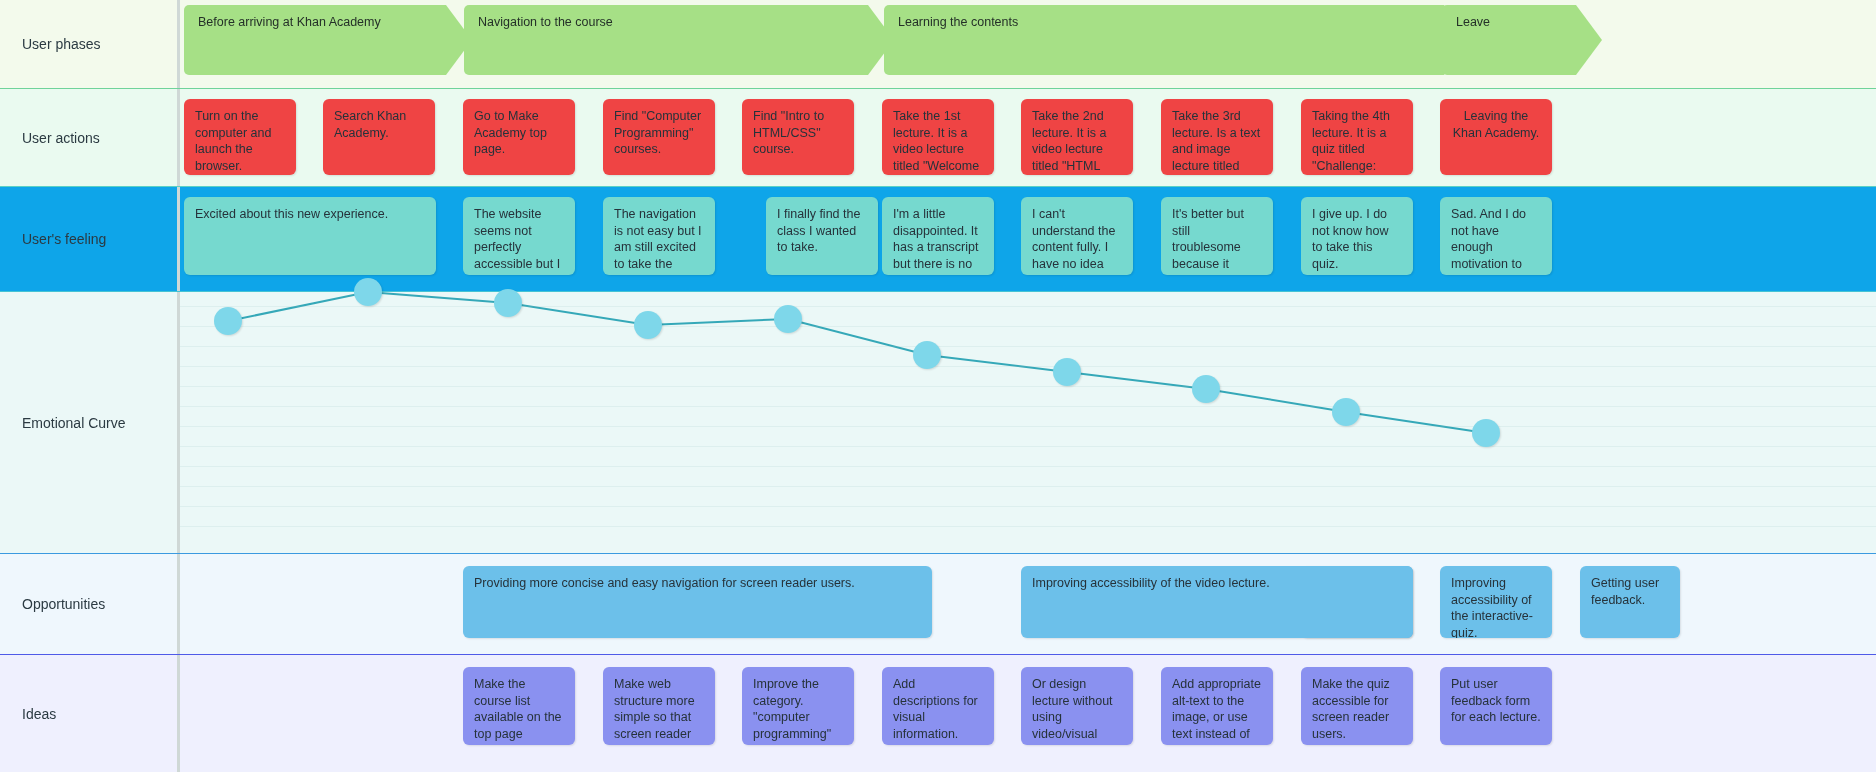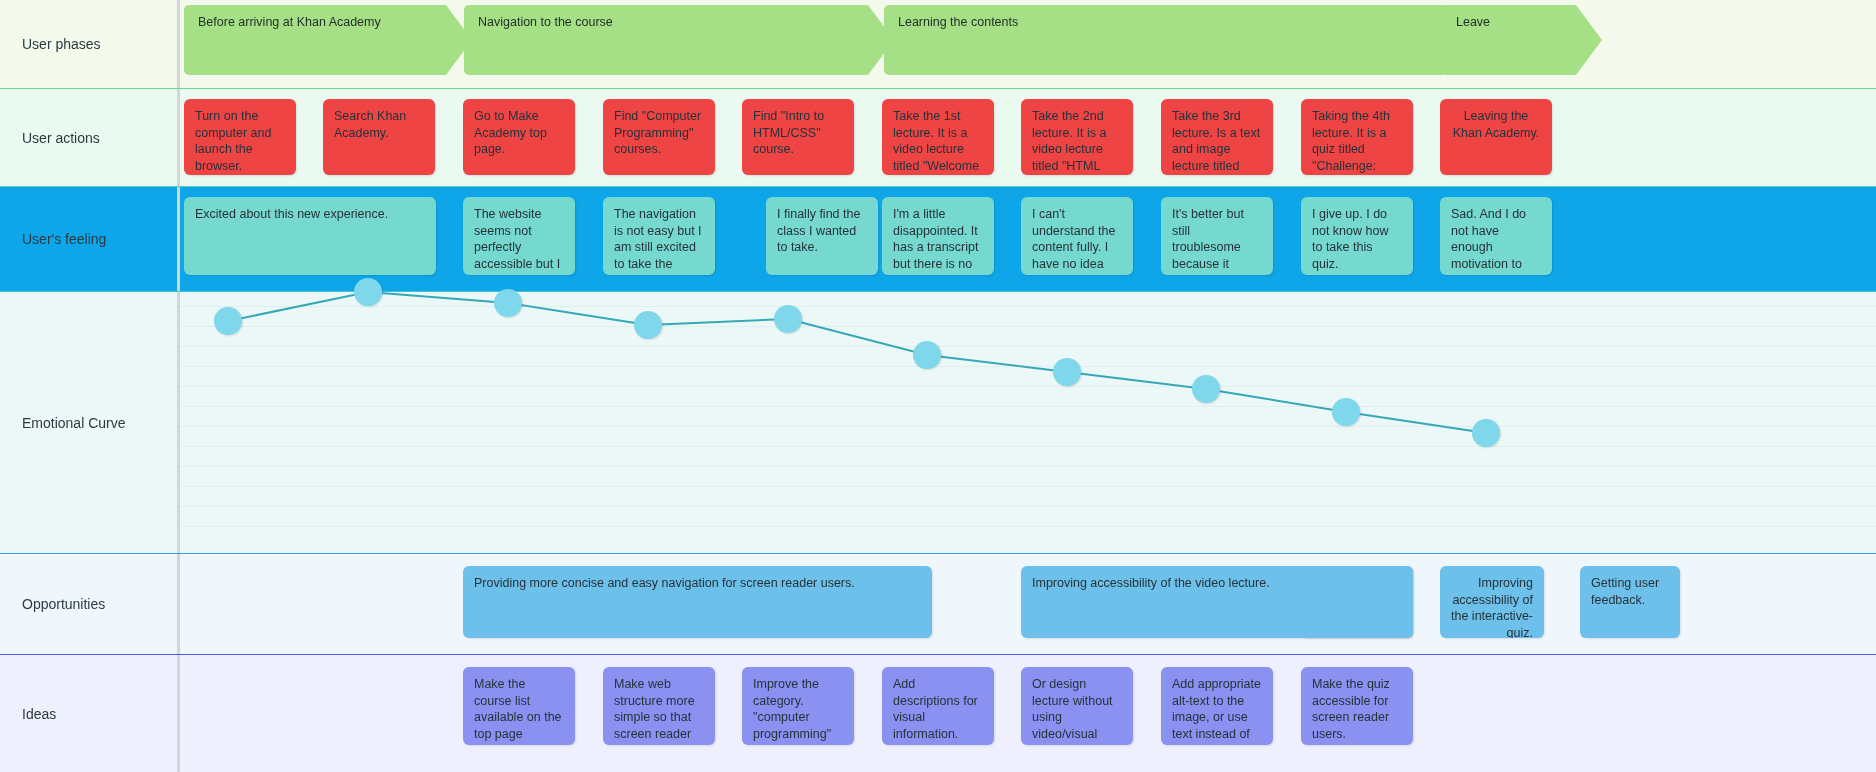--- a/index.html
+++ b/index.html
@@ -193,35 +193,36 @@
 
   <div class="row r-opps" style="top:554px; height:100px;">
     <div class="row-accent" style="background:#3b9ae0;"></div>
     <div class="label-cell">
       <span>Opportunities</span>
     </div>
     <div class="lane">
       <div class="card opp" style="left:283px;  top:12px; width:469px;">Providing more concise and easy navigation for screen reader users.</div>
       <div class="card opp" style="left:1121px; top:12px; width:112px;">Improving accessibility of the text-and-image lecture.</div>
       <div class="card opp" style="left:841px;  top:12px; width:392px;">Improving accessibility of the video lecture.</div>
-      <div class="card opp" style="left:1260px; top:12px; width:104px;text-align:right;">Improving accessibility of the interactive-quiz.</div>
+      <div class="card opp" style="left:1260px; top:12px; width:112px;">Improving accessibility of the interactive-quiz.</div>
       <div class="card opp" style="left:1400px; top:12px; width:100px;">Getting user feedback.</div>
     </div>
   </div>
   <div class="row-divider" style="top:654px; background:#4f5ae8;"></div>
 
   <div class="row r-ideas" style="top:655px; height:117px;">
     <div class="row-accent" style="background:#4f5ae8;"></div>
     <div class="label-cell">
       <span>Ideas</span>
     </div>
     <div class="lane">
       <div class="card idea" style="left:283px;  top:12px; width:112px;">Make the course list available on the top page instead of using dropdown list.</div>
       <div class="card idea" style="left:423px;  top:12px; width:112px;">Make web structure more simple so that screen reader users can easily find the course list.</div>
       <div class="card idea" style="left:562px;  top:12px; width:112px;">Improve the category. "computer programming" and "computer science" might be confusing.</div>
       <div class="card idea" style="left:702px;  top:12px; width:112px;">Add descriptions for visual information.</div>
       <div class="card idea" style="left:841px;  top:12px; width:112px;">Or design lecture without using video/visual information.</div>
       <div class="card idea" style="left:981px;  top:12px; width:112px;">Add appropriate alt-text to the image, or use text instead of using image.</div>
       <div class="card idea" style="left:1121px; top:12px; width:112px;">Make the quiz accessible for screen reader users.</div>
+      <div class="card idea" style="left:1260px; top:12px; width:112px;">Put user feedback form for each lecture.</div>
     </div>
   </div>
 
 </div>
 
 </body></html>

